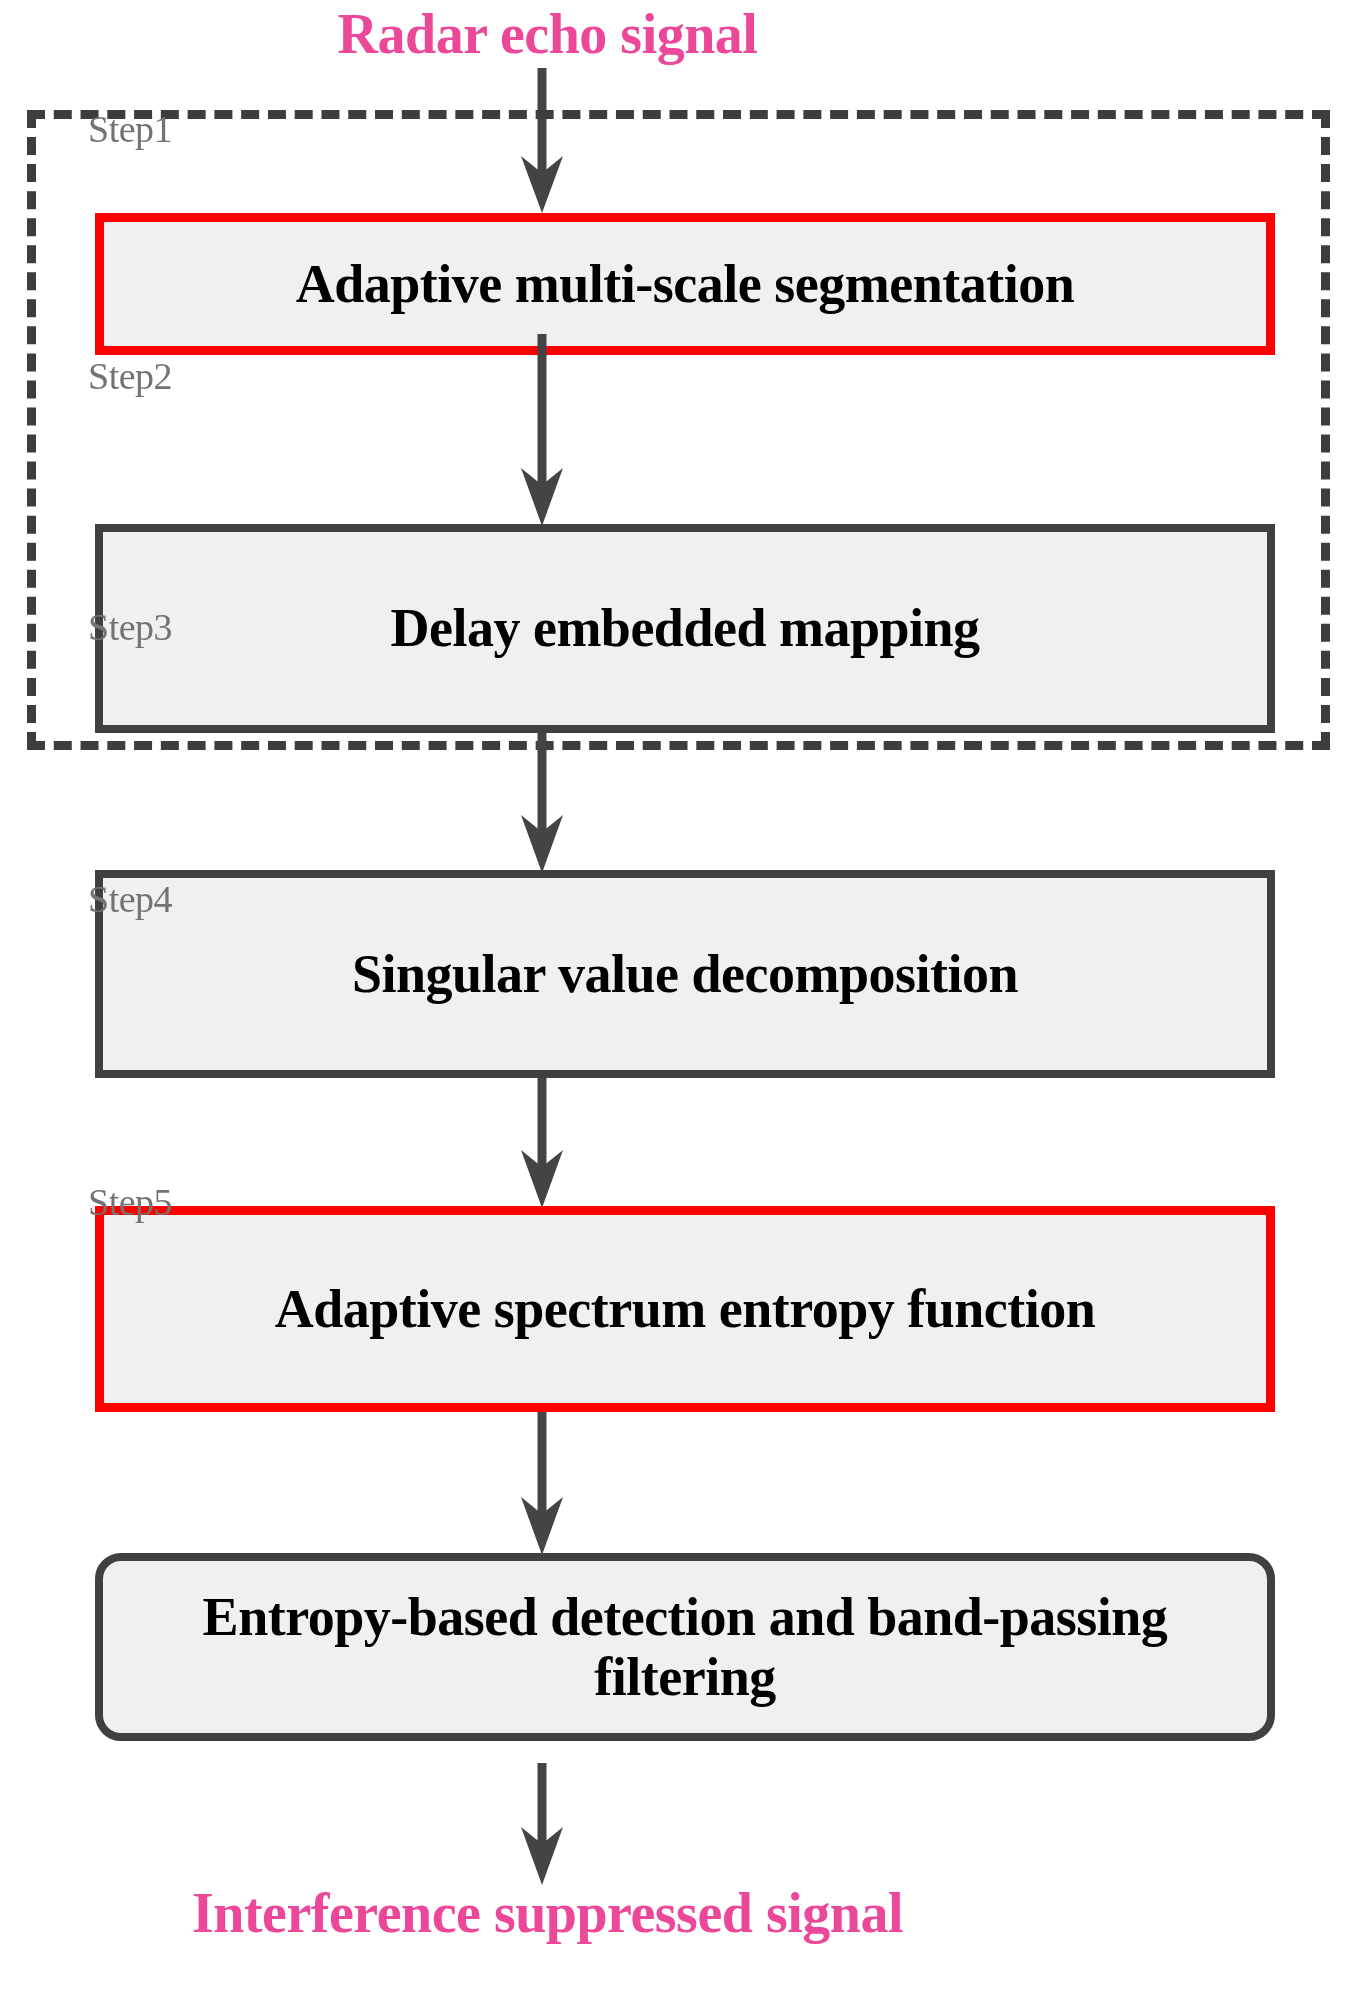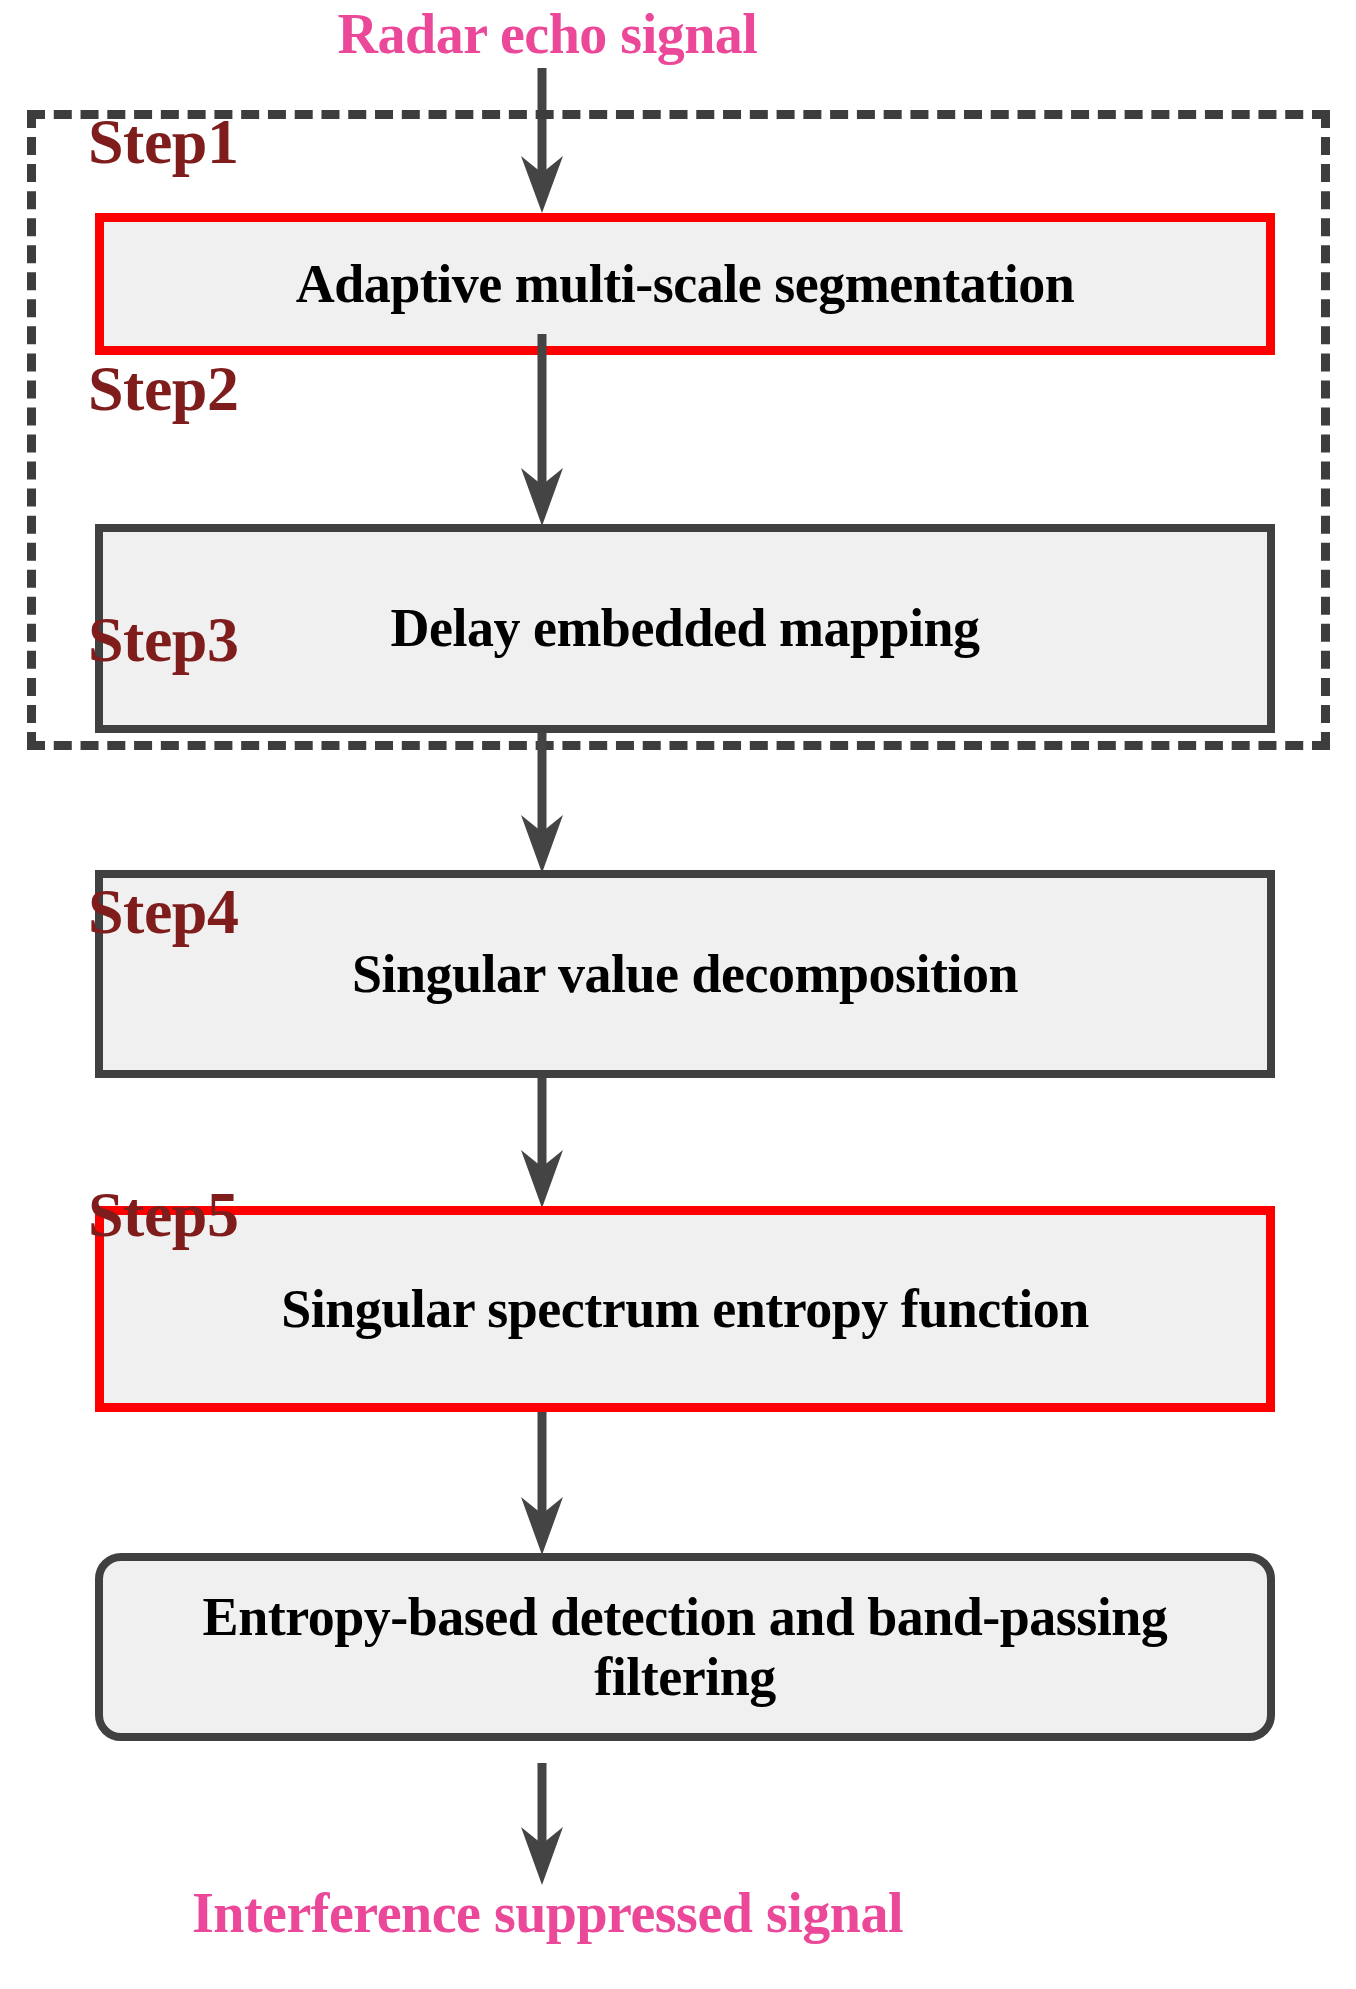--- a/index.html
+++ b/index.html
@@ -43,24 +43,24 @@
     width: 1303px;
     height: 640px;
     box-sizing: border-box;
     border: 9px dashed #3d3d3d;
     background: transparent;
   }
 
   
   .step-label {
     position: absolute;
-    font-weight: bold;
-    font-size: 64px;
+    font-weight: normal;
+    font-size: 38px;
     line-height: 1.0;
-    color: #7f1d1d;
+    color: #737373;
     white-space: nowrap;
     letter-spacing: -0.5px;
   }
 
   
   .process-box {
     position: absolute;
     left: 95px;
     width: 1180px;
     box-sizing: border-box;
@@ -137,21 +137,21 @@
 
   <div class="arrow" style="top:1078px;">
     <svg width="44" height="130" viewBox="0 0 44 130">
       <line x1="22" y1="0" x2="22" y2="96" stroke="#444444" stroke-width="9"></line>
       <path d="M 1 72 L 22 130 L 43 72 L 22 89 Z" fill="#444444"></path>
     </svg>
   </div>
 
   <div class="step-label" style="left:88px; top:880px;">Step4</div>
   <div class="process-box box-highlight" style="top:1206px; height:206px;">
-    <div class="box-text">Singular spectrum entropy function</div>
+    <div class="box-text">Adaptive spectrum entropy function</div>
   </div>
 
   <div class="arrow" style="top:1412px;">
     <svg width="44" height="143" viewBox="0 0 44 143">
       <line x1="22" y1="0" x2="22" y2="109" stroke="#444444" stroke-width="9"></line>
       <path d="M 1 85 L 22 143 L 43 85 L 22 102 Z" fill="#444444"></path>
     </svg>
   </div>
 
   <div class="step-label" style="left:88px; top:1143px;margin-top:40px;">Step5</div>

